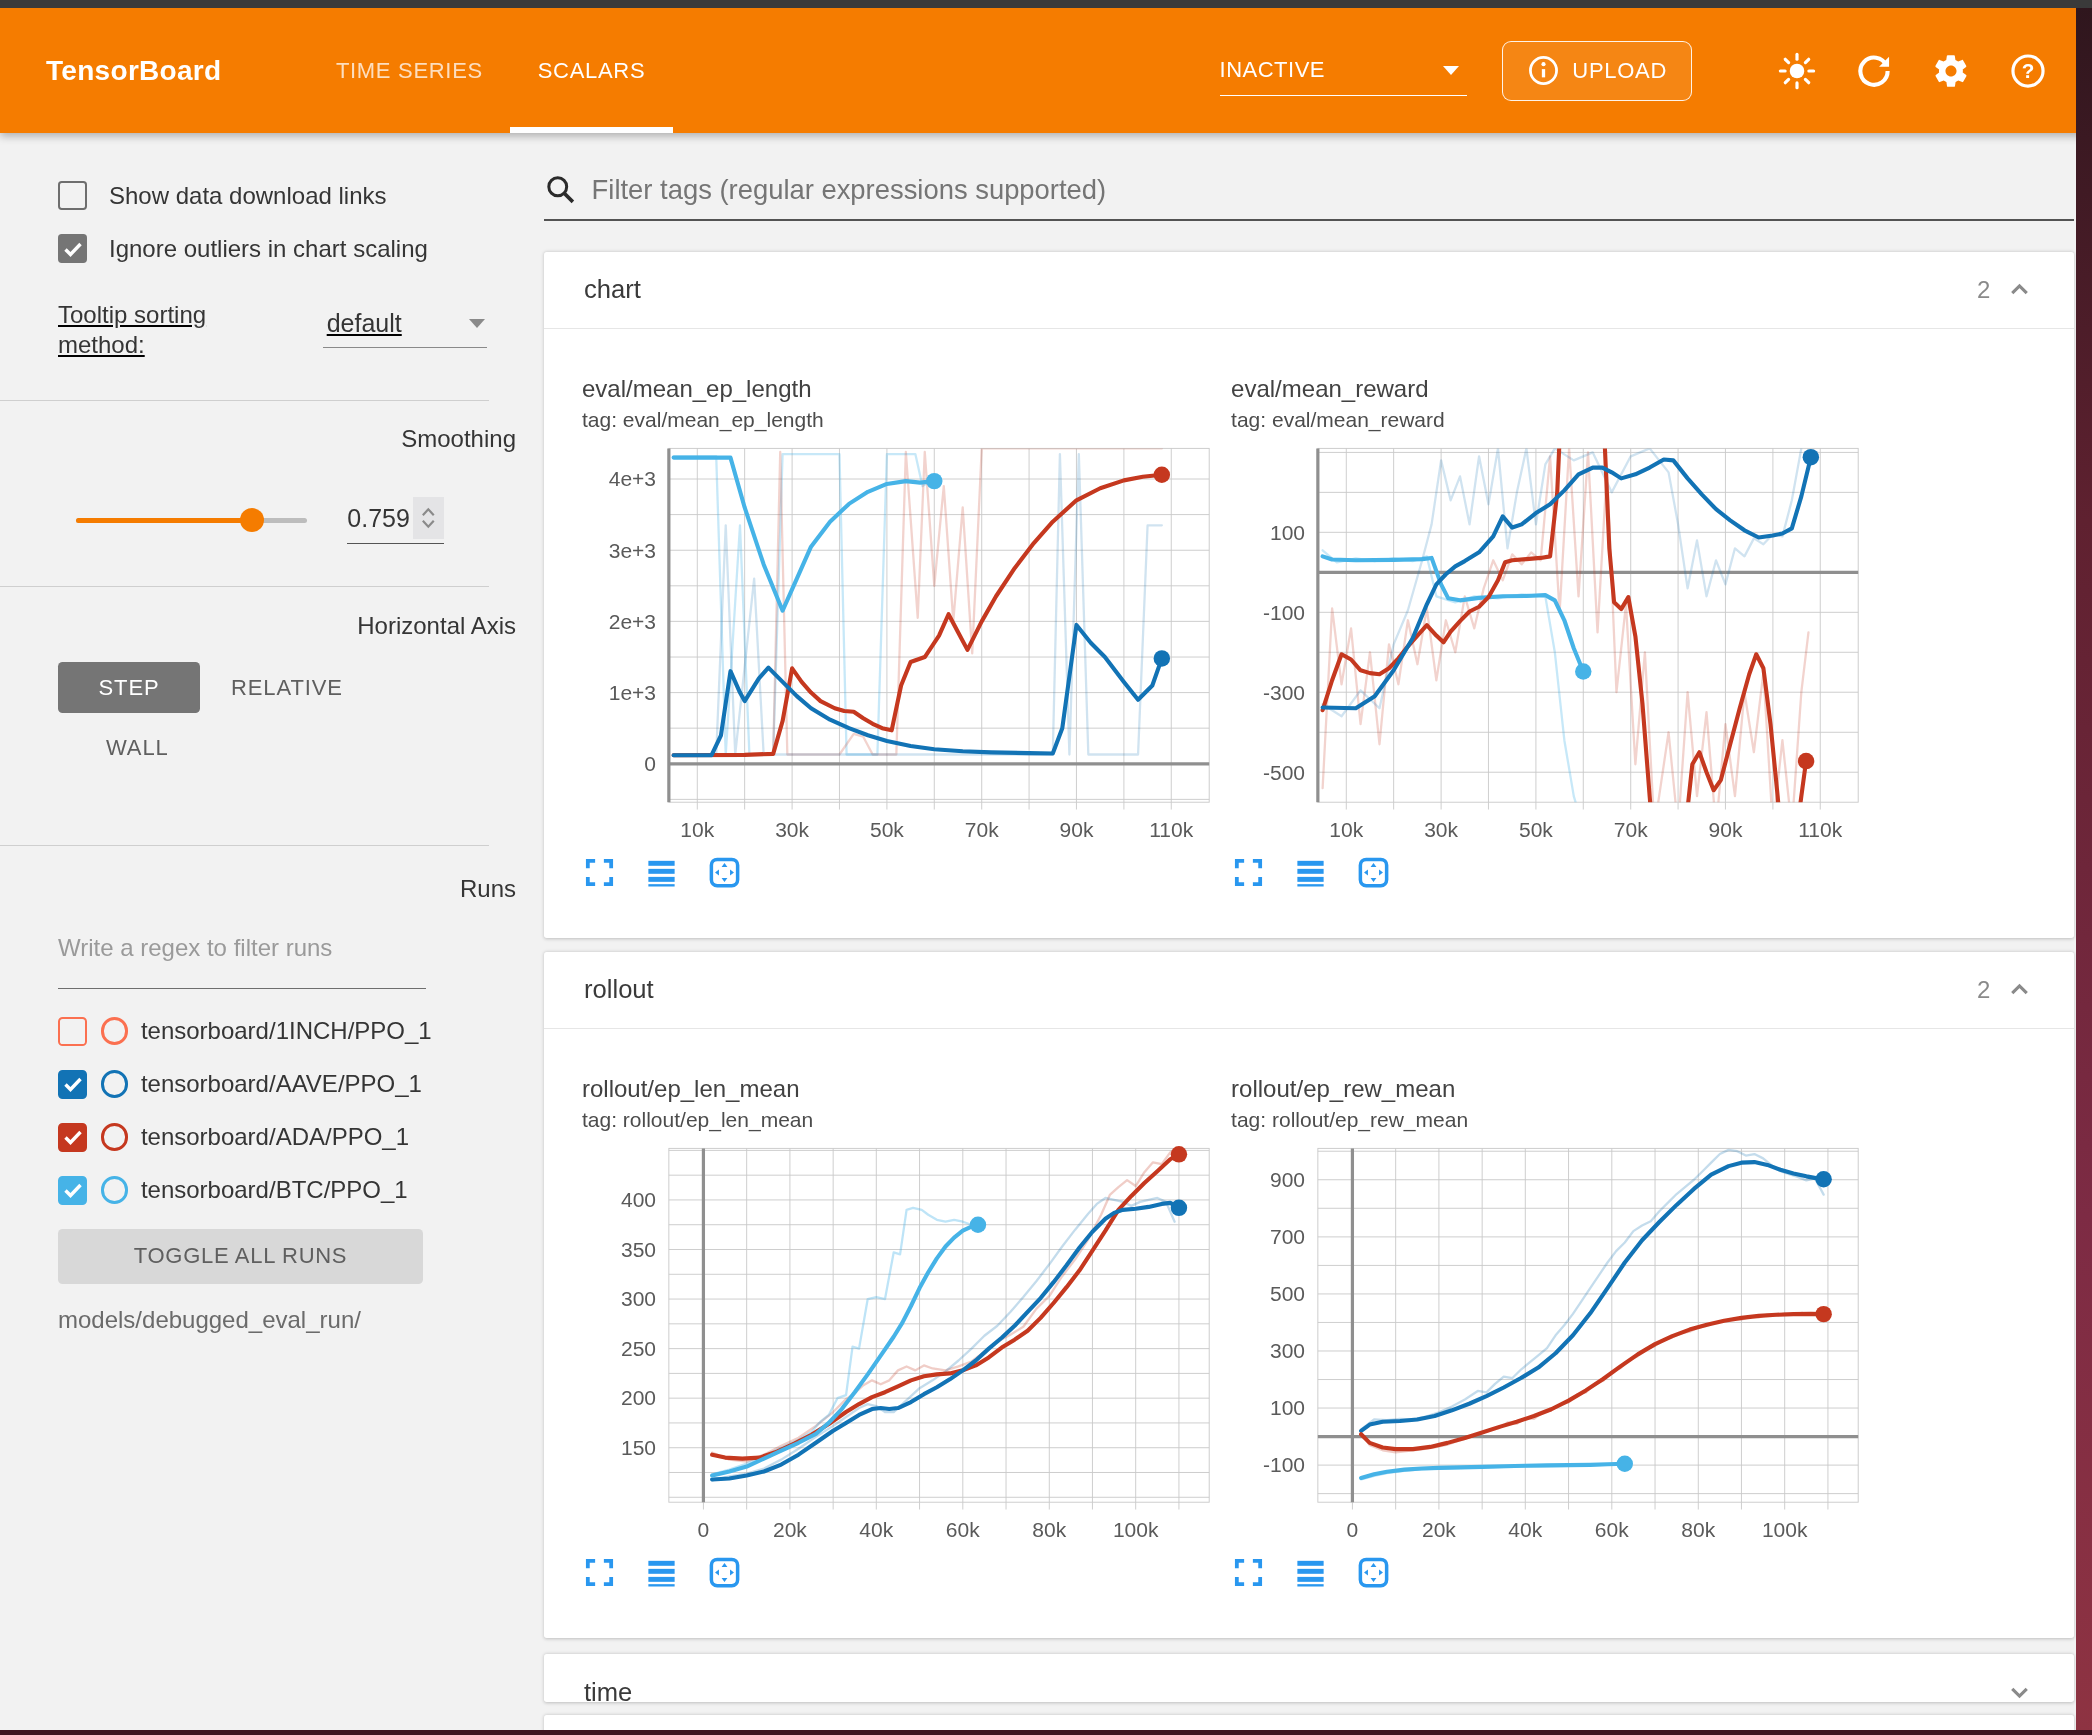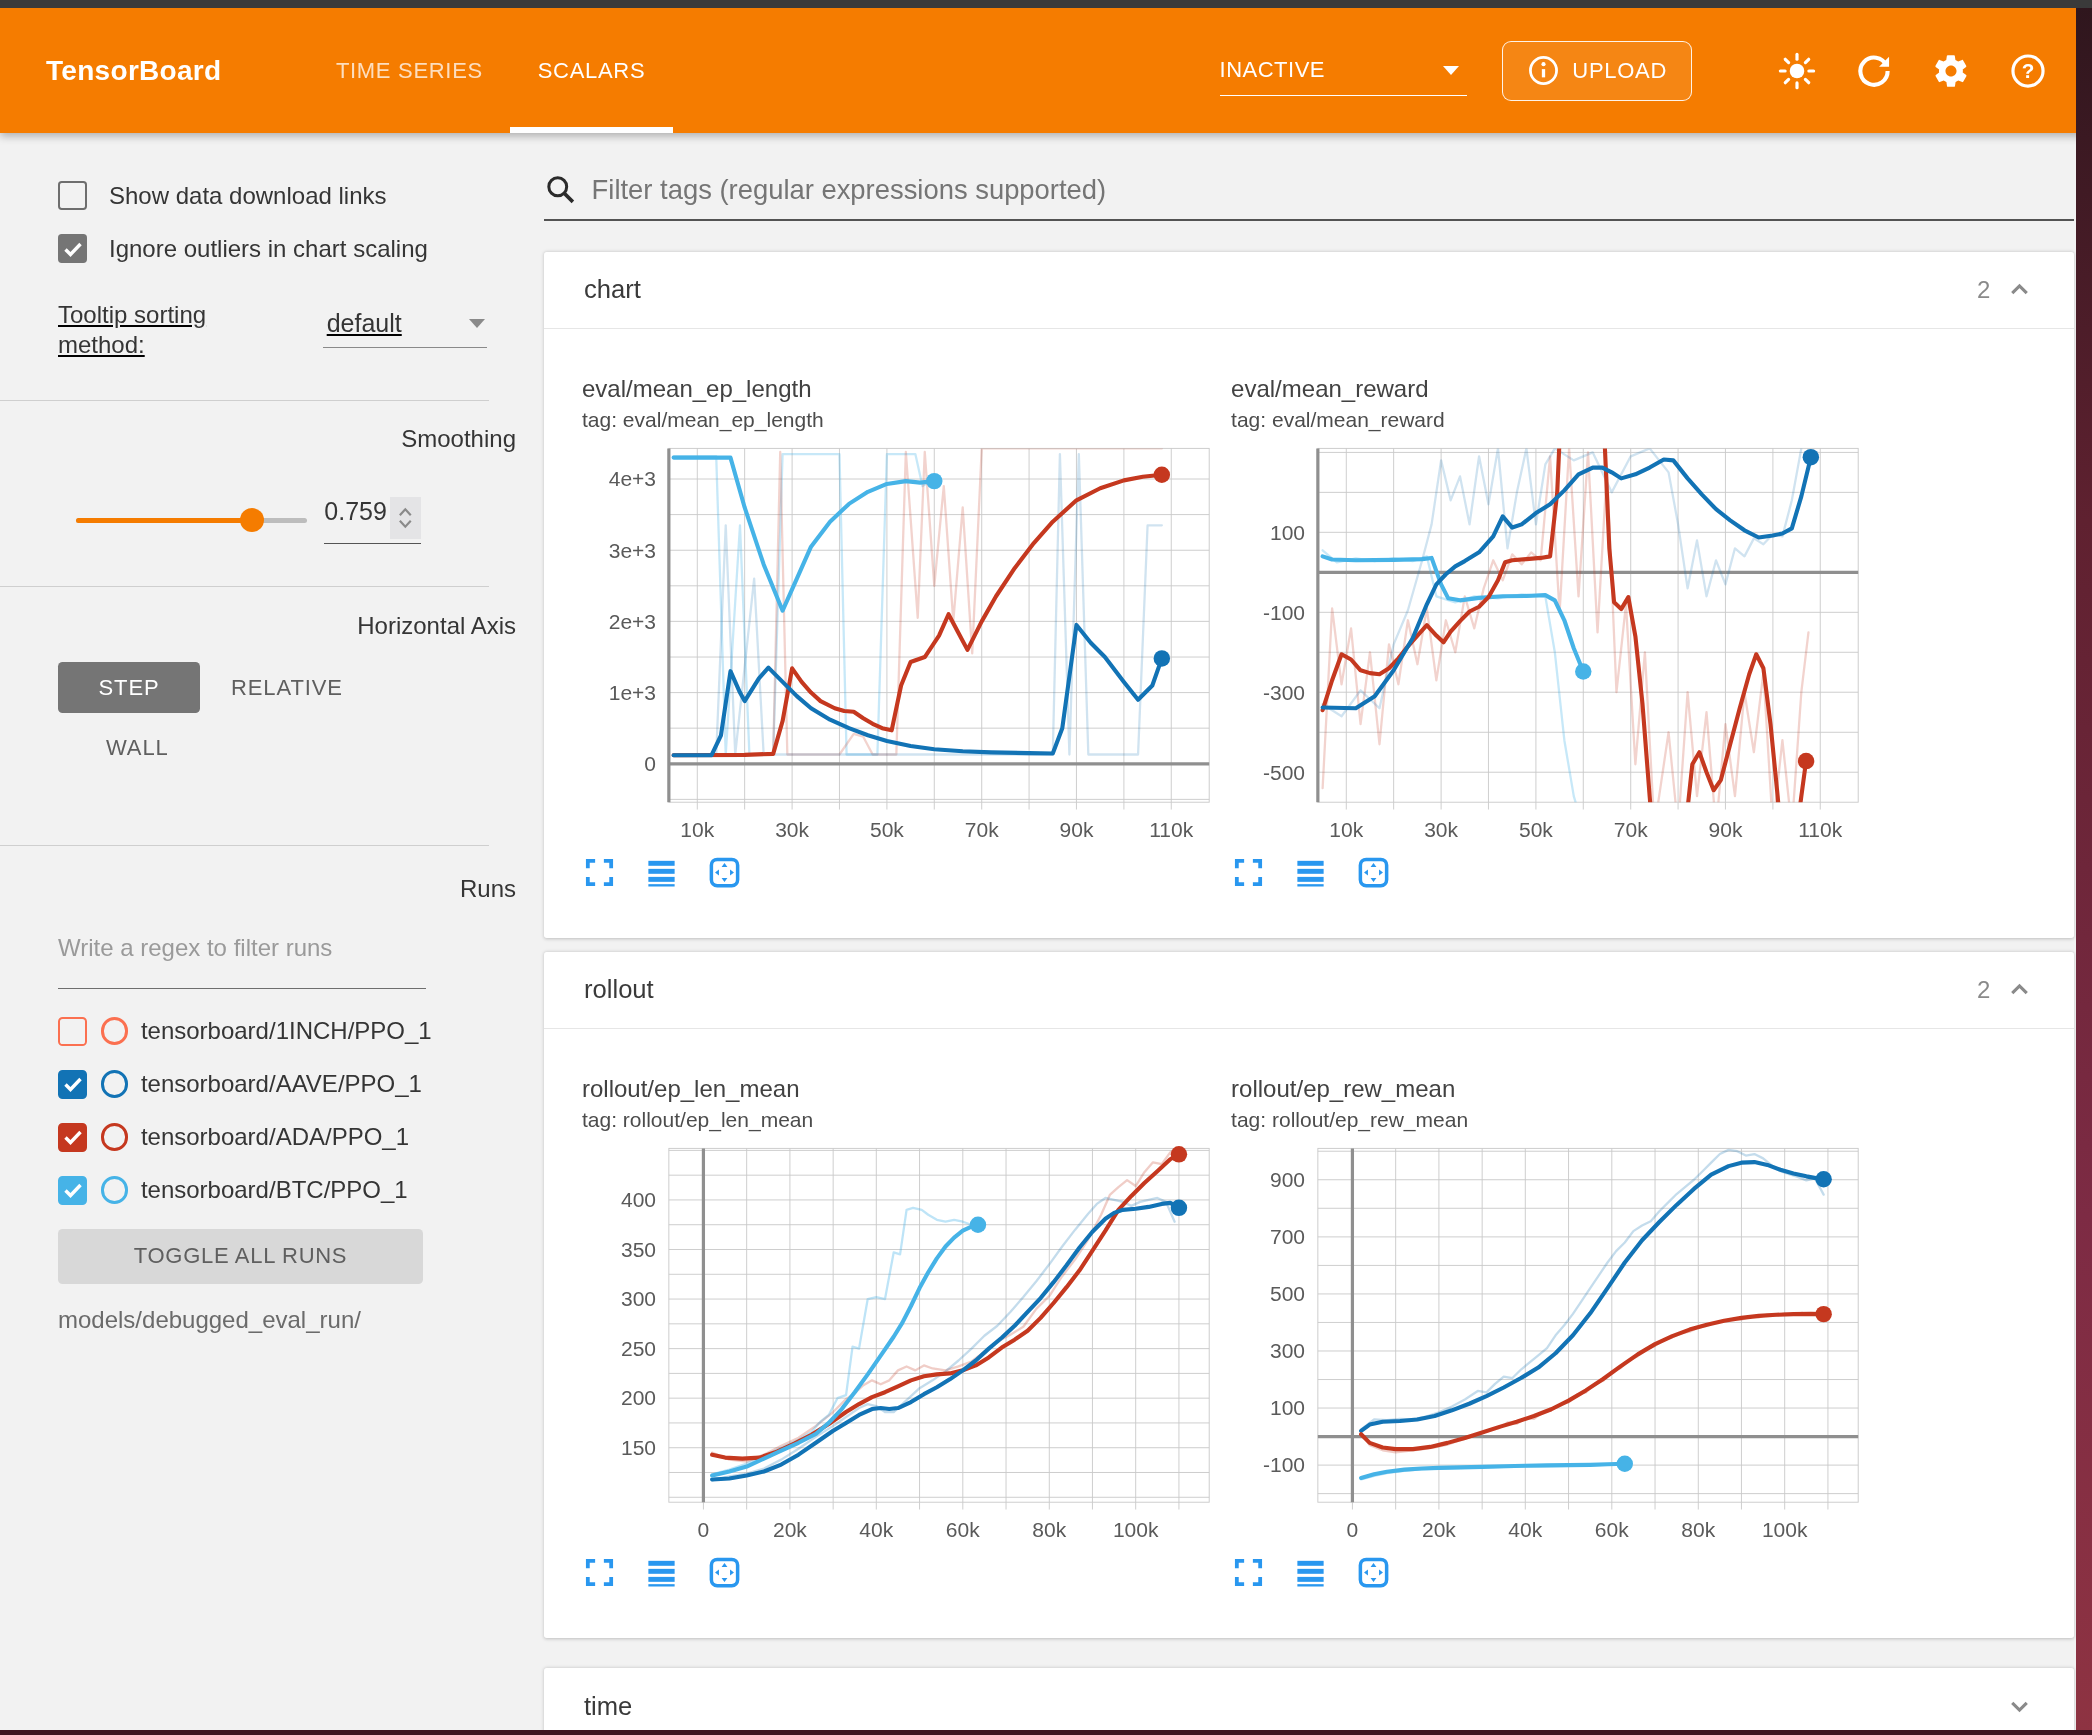--- a/index.html
+++ b/index.html
@@ -51,21 +51,21 @@
     border-top:9.1px solid #8a8a8a; }
   .sb-hr { border:none; border-top:0.9px solid #cfcfcf; width:489px; margin-left:-58px; }
   .hr1 { margin-top:40px; } .hr2 { margin-top:42px; } .hr3 { margin-top:84px; }
   .sb-heading { font-size:24px; color:#353535;text-align:right; }
   .smoothing-label { margin-top:24px; }
   .slider-row { display:flex; align-items:center; margin-top:44px; width:429px; }
   .slider-track { position:relative; width:231px; height:4.6px; background:#bdbdbd; border-radius:2.7px; flex:0 0 auto; margin-left:18.3px; }
   .slider-fill { position:absolute; left:0; top:0; height:4.6px; background:#f57c00; border-radius:2.7px; }
   .slider-thumb { position:absolute; top:50%; width:24px; height:24px; background:#f57c00; border-radius:50%;
     transform:translate(-50%,-50%); cursor:pointer; }
-  .smooth-valbox { display:flex; margin-left:17px; border-bottom:1.8px solid #555; padding-bottom:3.7px; }
+  .smooth-valbox { display:flex; align-items:center; margin-left:40px; border-bottom:1.8px solid #555; padding-bottom:3.7px; }
   .smooth-val { font-size:25px; color:#353535; width:60px; text-align:right; }
   .spinner { width:31px; height:42px; background:#e4e4e6; display:flex; flex-direction:column;
     align-items:center; justify-content:center; gap:2.7px; margin-left:5.5px; cursor:pointer; }
   .haxis-label { margin-top:25.6px; }
   .axis-btn-row { display:flex; align-items:center; margin-top:22px; gap:31px; }
   .axis-btn { width:142px; height:51px; border-radius:4.6px; display:flex; align-items:center; justify-content:center;
     font-size:22px; letter-spacing:0.9px; cursor:pointer; color:#5f5f5f; }
   .axis-btn.selected { background:#757575; color:#fff; }
   .wall-row { margin-top:22px; padding-left:48px; }
   .axis-text-btn { font-size:22px; letter-spacing:0.9px; color:#5f5f5f; cursor:pointer; }
@@ -84,21 +84,21 @@
   .runs-footer { margin-top:22px; font-size:24px; color:#6b6b6b; }
 
   
   .main { position:absolute; left:544px; top:133px; width:1530px; height:1596px; }
   .search-row { display:flex; align-items:center; gap:14.6px; margin-top:40px; padding-bottom:12.8px;
     border-bottom:2.7px solid #545454; }
   .search-placeholder { font-size:27.4px; color:#757575; }
   .card { background:#fff; border-radius:2.7px; box-shadow:0 0.9px 3.7px rgba(0,0,0,0.22); }
   .card-eval { margin-top:31px; }
   .card-rollout { margin-top:13.7px; }
-  .card-collapsed { margin-top:30px; height:64px; }
+  .card-collapsed { margin-top:16px; height:48px; }
   .card-next { margin-top:12.8px; height:40px; }
   .card-header { height:77px; display:flex; align-items:center; padding:0 40px; }
   .card-header.bordered { border-bottom:0.9px solid #e6e6e6; }
   .card-title { font-size:25.6px; color:#3a3a3a; }
   .card-right { margin-left:auto; display:flex; align-items:center; gap:14.6px; cursor:pointer; }
   .card-count { font-size:24px; color:#8a8a8a; }
   .charts-row { display:flex; padding:46px 27.4px 0 38px; }
   .chart-block { width:640px; margin-right:9.1px; }
   .chart-title { font-size:24px; color:#424242; }
   .chart-tag { font-size:21px; color:#4c4c4c; margin-top:5.5px; }

